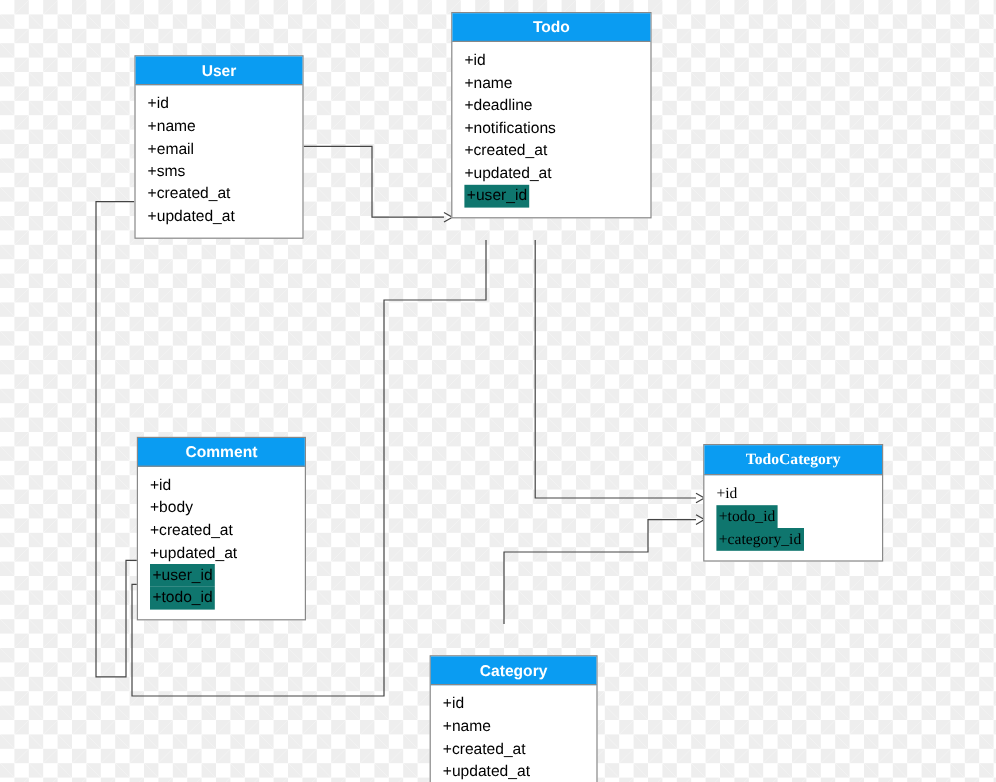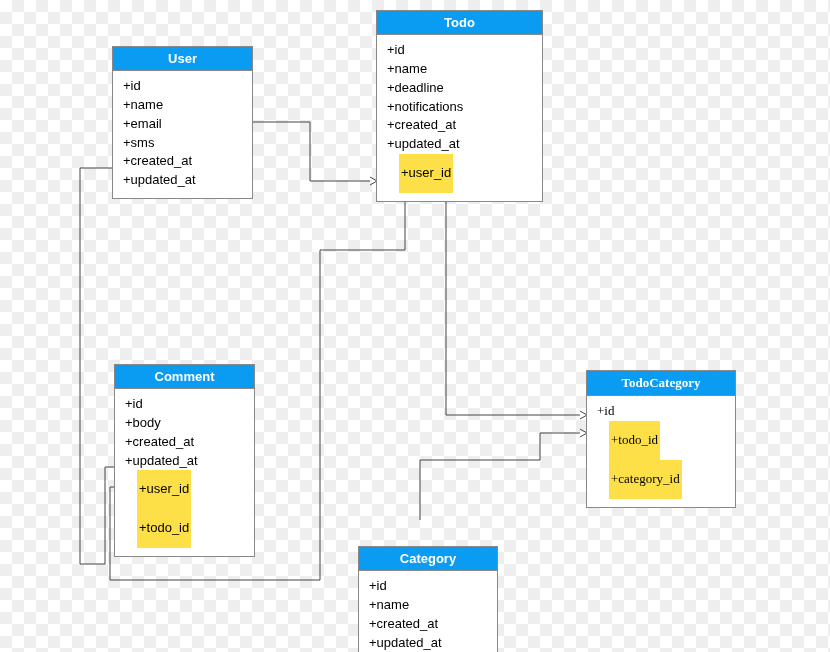--- a/index.html
+++ b/index.html
@@ -33,24 +33,23 @@
       border-bottom: 1px solid #888;
     }
     .entity-body {
       padding: 6px 10px 8px 10px;
     }
     .attr {
       white-space: nowrap;
       line-height: 1.45;
     }
     .fk {
-      background: #fde047;
+      background: #0f766e;
       display: inline-block;
-      padding: 10px 2px;
-      margin-left: 12px;
+      padding: 0 2px;
     }
     svg.connectors {
       position: absolute;
       top: 0; left: 0;
       width: 830px;
       height: 652px;
       pointer-events: none;
     }
     svg.connectors path {
       stroke: #444;

